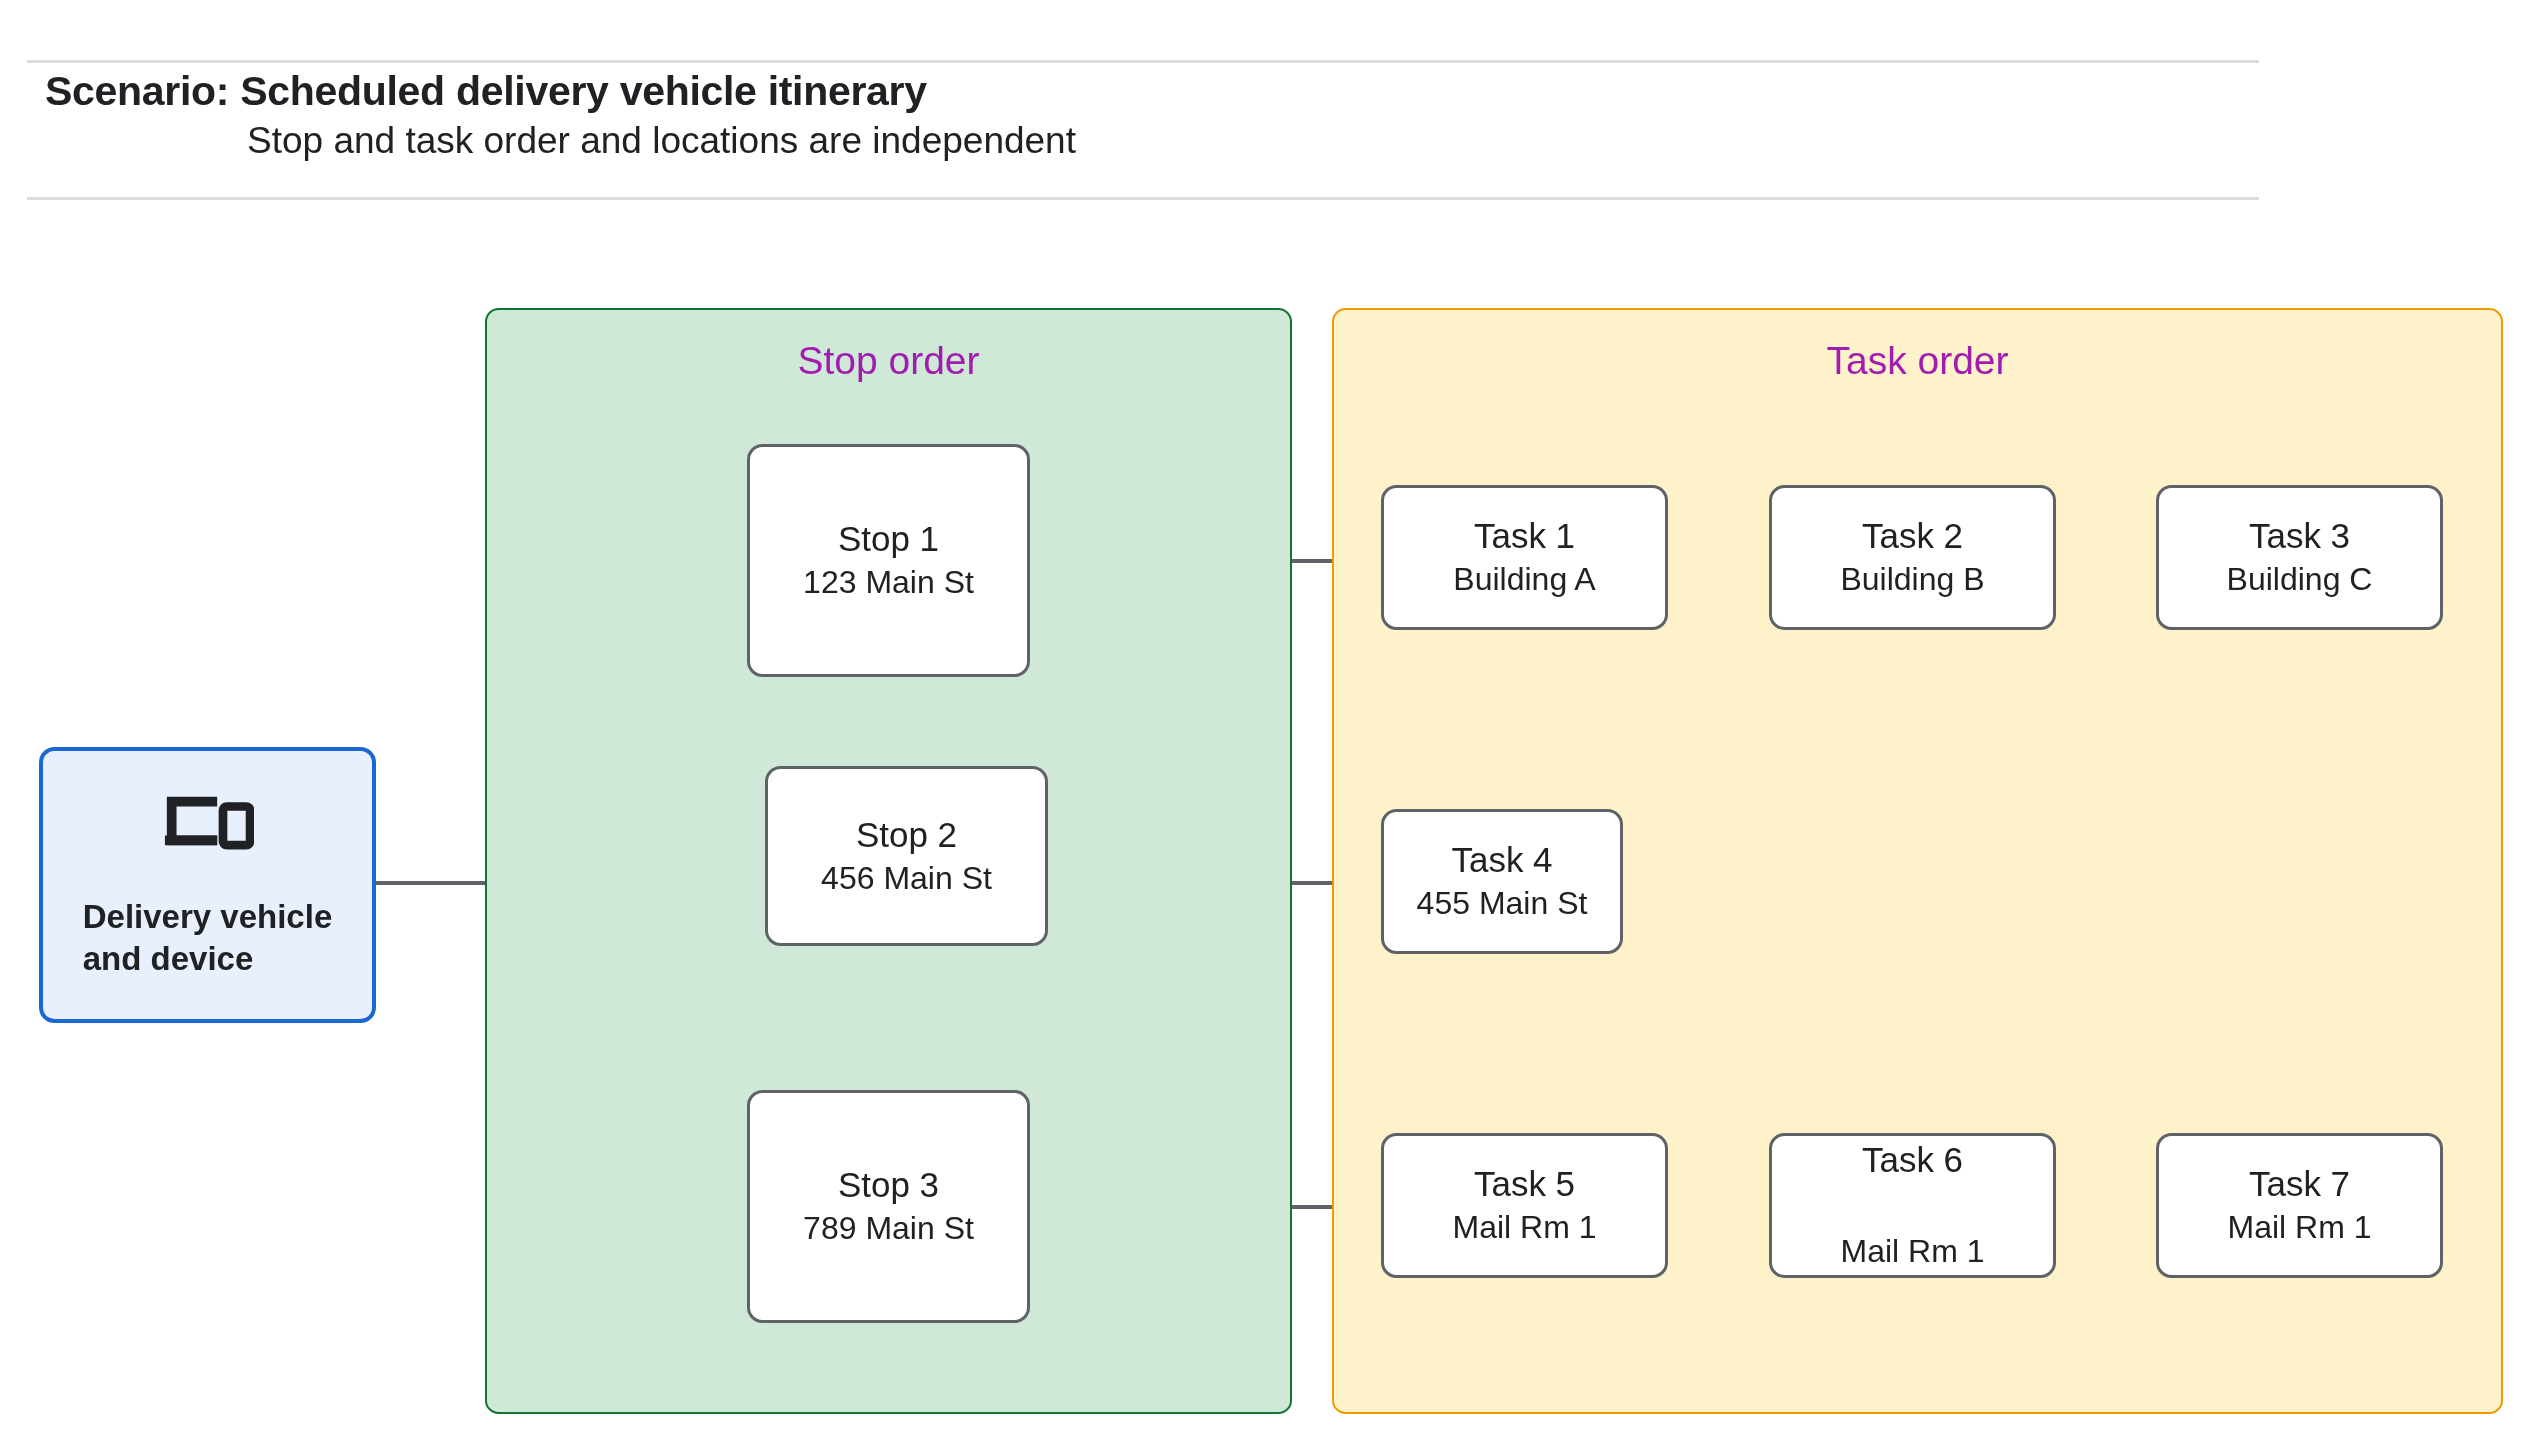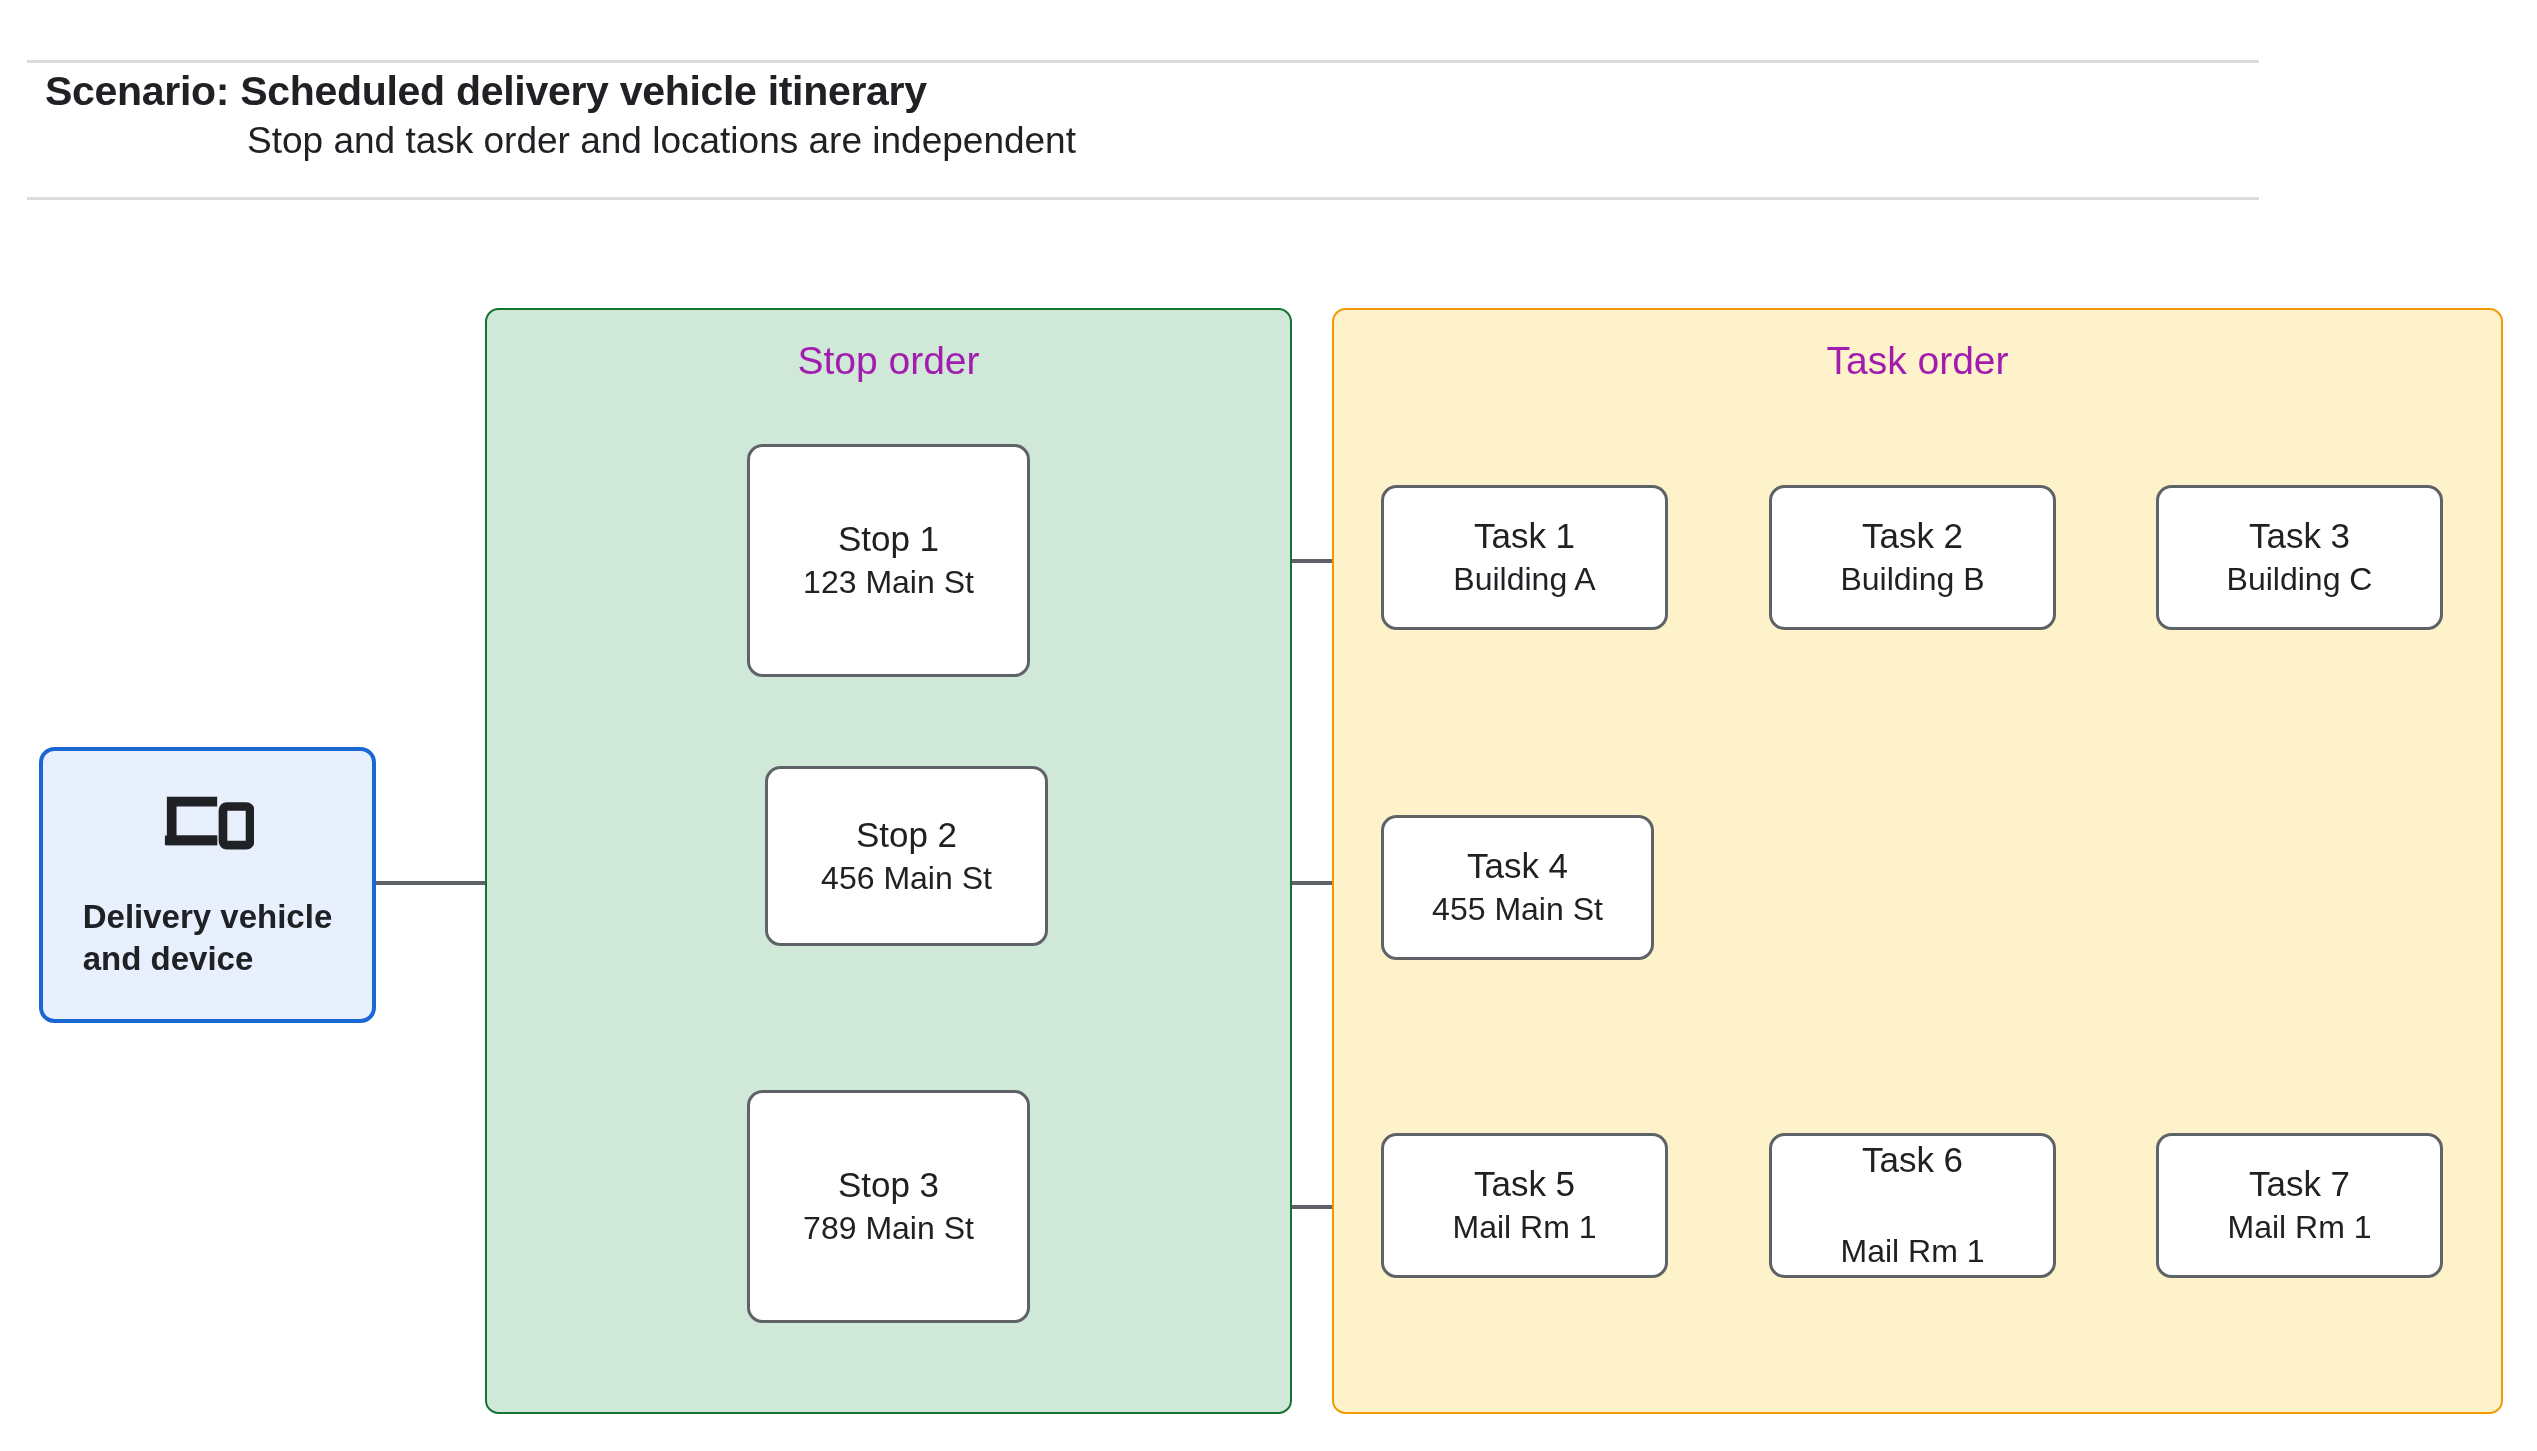--- a/index.html
+++ b/index.html
@@ -214,21 +214,21 @@
 </div>
 <div class="node" style="left:1769px; top:485px; width:287px; height:145px;">
   <div class="node-title">Task 2</div>
   <div class="node-sub">Building B</div>
 </div>
 <div class="node" style="left:2156px; top:485px; width:287px; height:145px;">
   <div class="node-title">Task 3</div>
   <div class="node-sub">Building C</div>
 </div>
 
-<div class="node" style="left:1381px; top:809px; width:273px; height:145px;margin-top:6px;">
+<div class="node" style="left:1381px; top:809px; width:242px; height:145px;">
   <div class="node-title">Task 4</div>
   <div class="node-sub">455 Main St</div>
 </div>
 
 <div class="node" style="left:1381px; top:1133px; width:287px; height:145px;">
   <div class="node-title">Task 5</div>
   <div class="node-sub">Mail Rm 1</div>
 </div>
 <div class="node" style="left:1769px; top:1133px; width:287px; height:145px;gap:48px;">
   <div class="node-title">Task 6</div>

